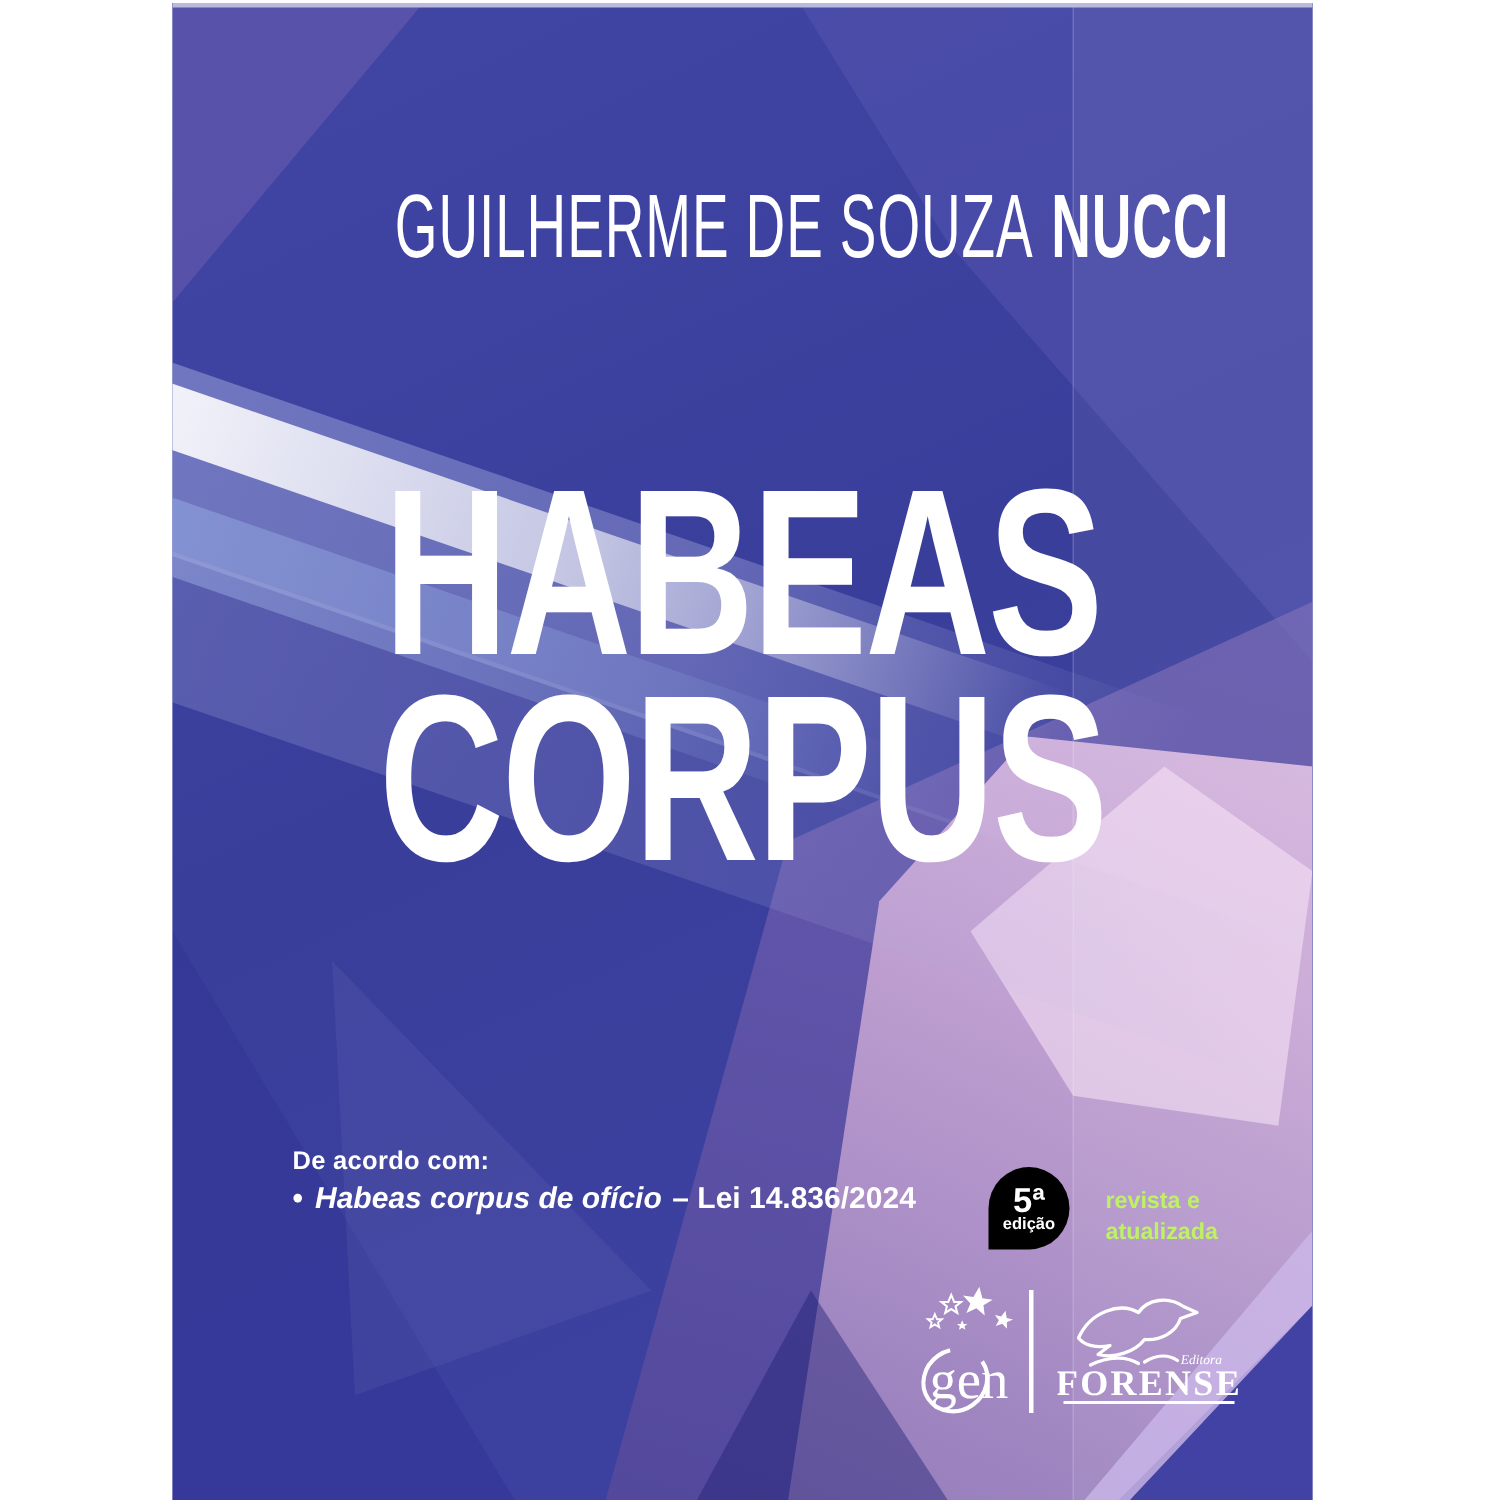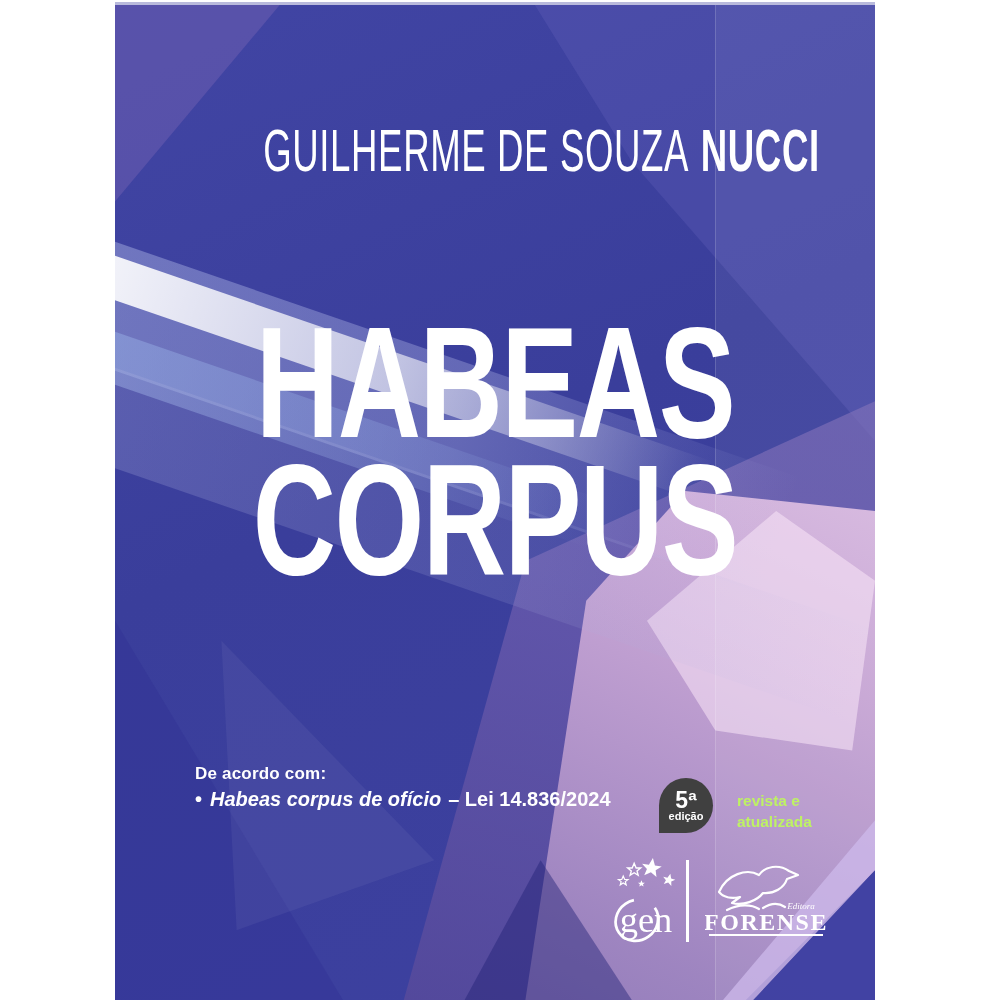--- a/index.html
+++ b/index.html
@@ -57,21 +57,21 @@
     transform:scaleX(.73);white-space:nowrap;
   }
   .notice{position:absolute;left:80px;top:762px;color:#fff;}
   .notice-heading{font-size:17px;font-weight:600;letter-spacing:.2px;}
   .notice-line{font-size:20px;font-weight:700;margin-top:4px;white-space:nowrap;}
   .notice-line .bullet{margin-right:8px;}
   .notice-line .it{font-style:italic;}
   .notice-line .law{margin-left:.35em;}
   .badge{
     position:absolute;left:544px;top:776px;width:54px;height:55px;
-    background:#404040;border-radius:50% 50% 50% 0;
+    background:#000000;border-radius:50% 50% 50% 0;
     display:flex;flex-direction:column;align-items:center;justify-content:center;
     color:#fff;text-align:center;
   }
   .badge .num{font-size:23px;font-weight:800;line-height:20px;}
   .badge .word{font-size:11px;font-weight:700;line-height:12px;}
   .edition-note{
     position:absolute;left:622px;top:788px;color:#bef264;
     font-size:15.5px;font-weight:600;line-height:21px;
   }
   .logo-divider{position:absolute;left:571px;top:858px;width:3px;height:82px;background:#fff;}

